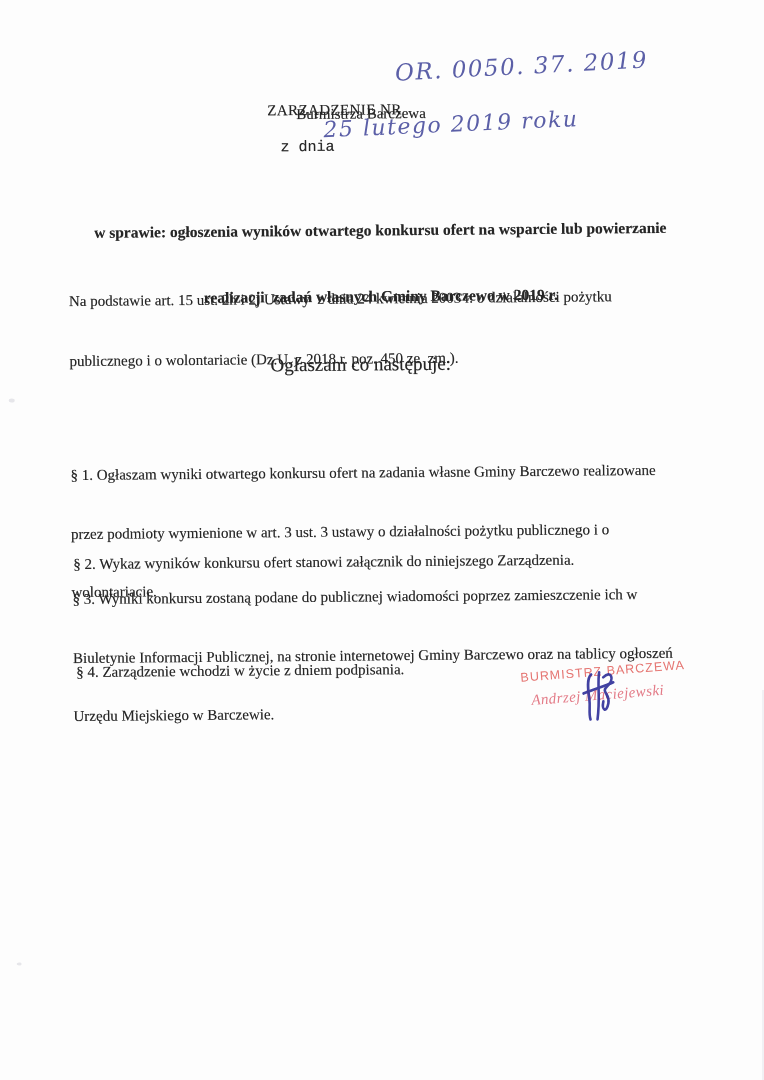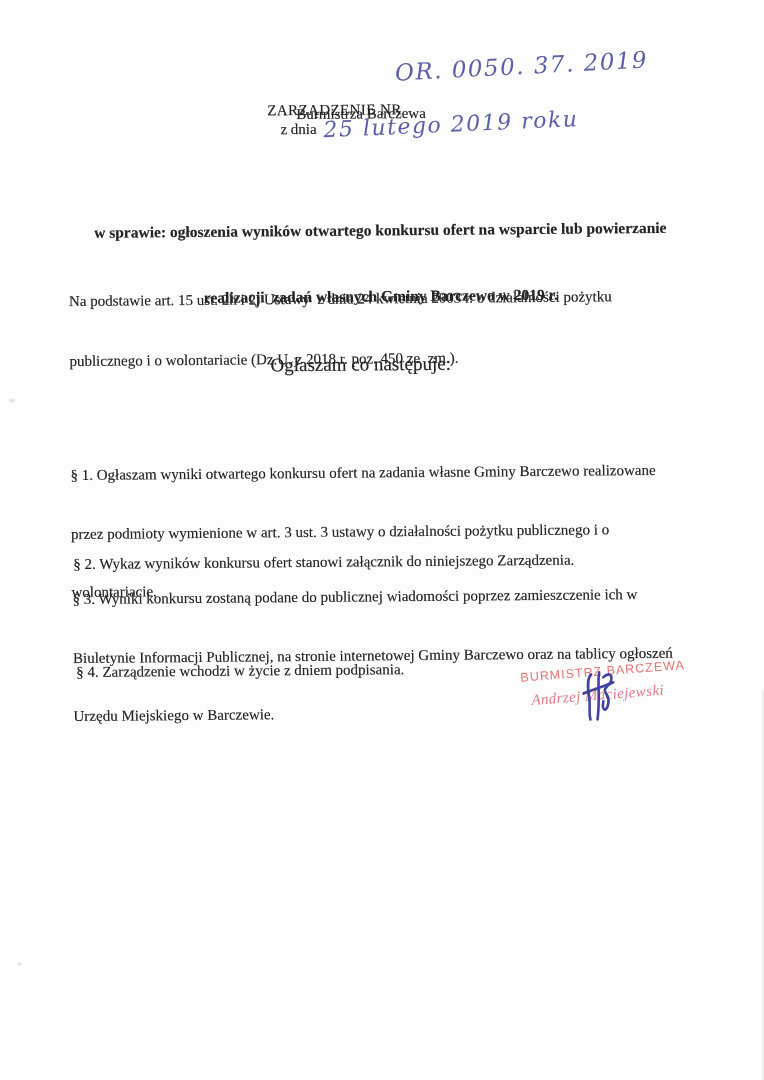--- a/index.html
+++ b/index.html
@@ -87,21 +87,21 @@
 
 <div class="page">
   <div class="scan">
 
     <div class="typed" style="left:270px;top:57px;letter-spacing:0.4px;margin-top:46px;">ZARZĄDZENIE NR</div>
 
     <div class="hand hand-number">OR. 0050. 37. 2019</div>
 
     <div class="typed" style="left:271px;top:107px;margin-left:28px;">Burmistrza Barczewa</div>
 
-    <div class="typed" style="left:283px;top:122px;">z dnia</div>
+    <div class="typed" style="left:283px;top:140px;font-family:Liberation Mono, monospace;">z dnia</div>
 
     <div class="hand hand-date">25 lutego 2019 roku</div>
 
     <div class="typed bold centered" style="top:178px;">
       <span class="line">w sprawie: ogłoszenia wyników otwartego konkursu ofert na wsparcie lub powierzanie</span>
       <span class="line">realizacji  zadań własnych Gminy Barczewo w 2019 r.</span>
     </div>
 
     <div class="typed" style="left:70px;top:251px;line-height:20px;">
       <span class="line">Na podstawie art. 15 ust. 2h i 2j Ustawy  z dnia 24 kwietnia 2003 r. o działalności pożytku</span>

